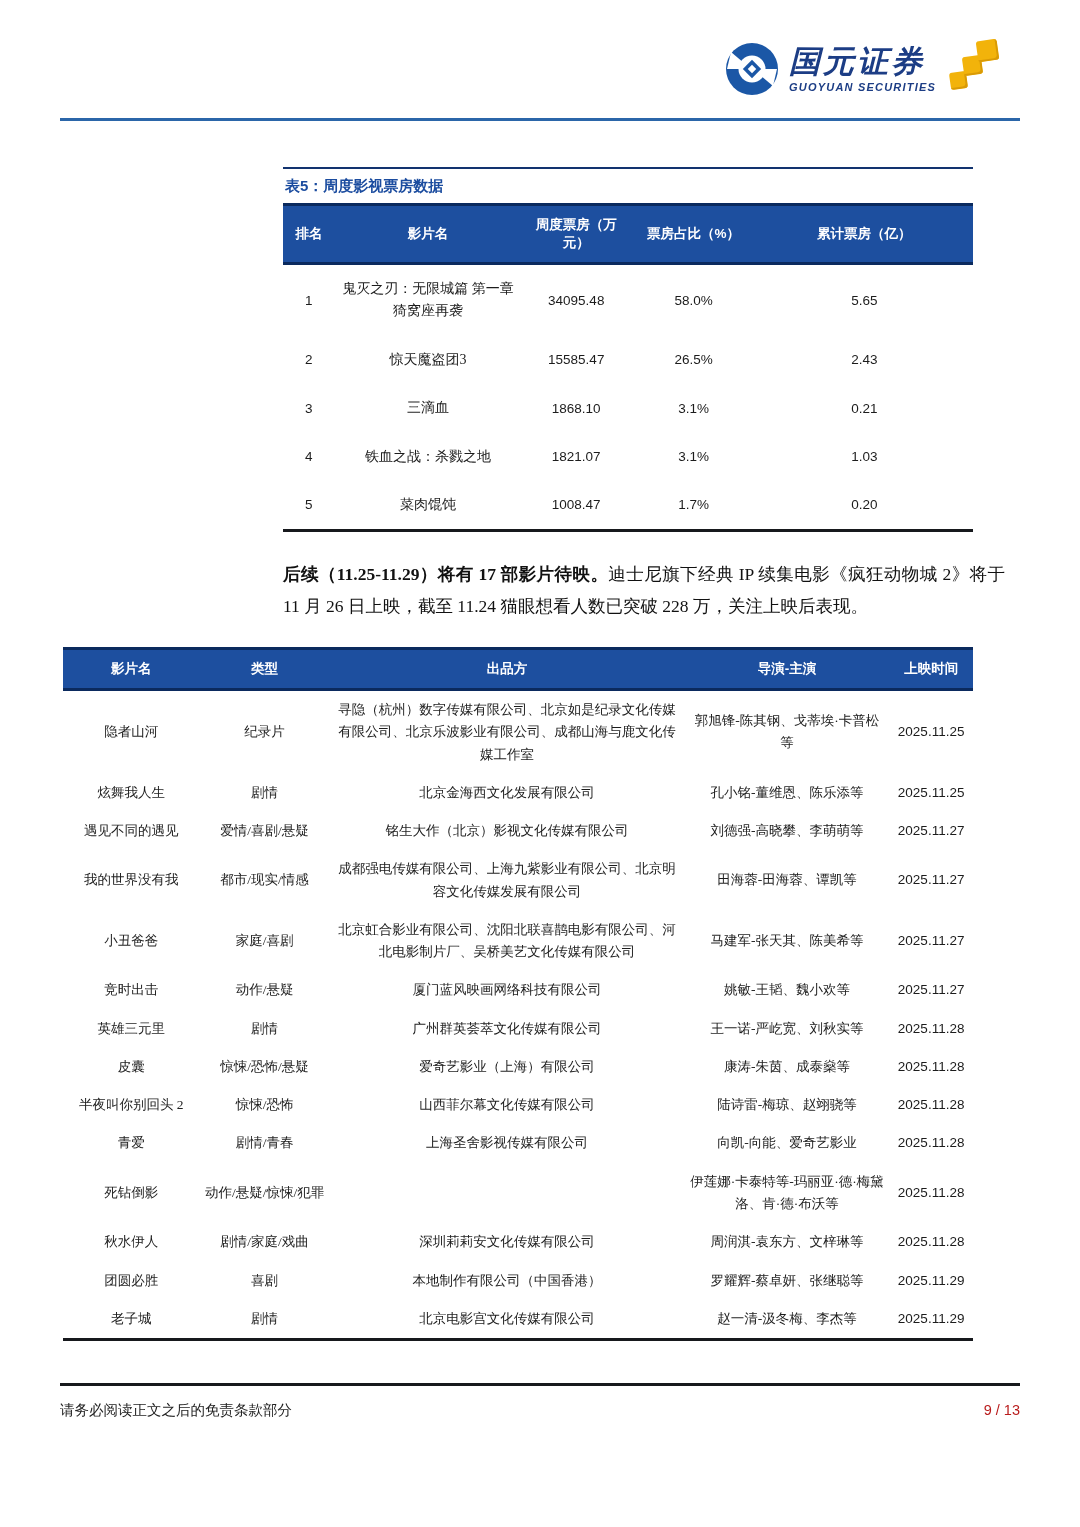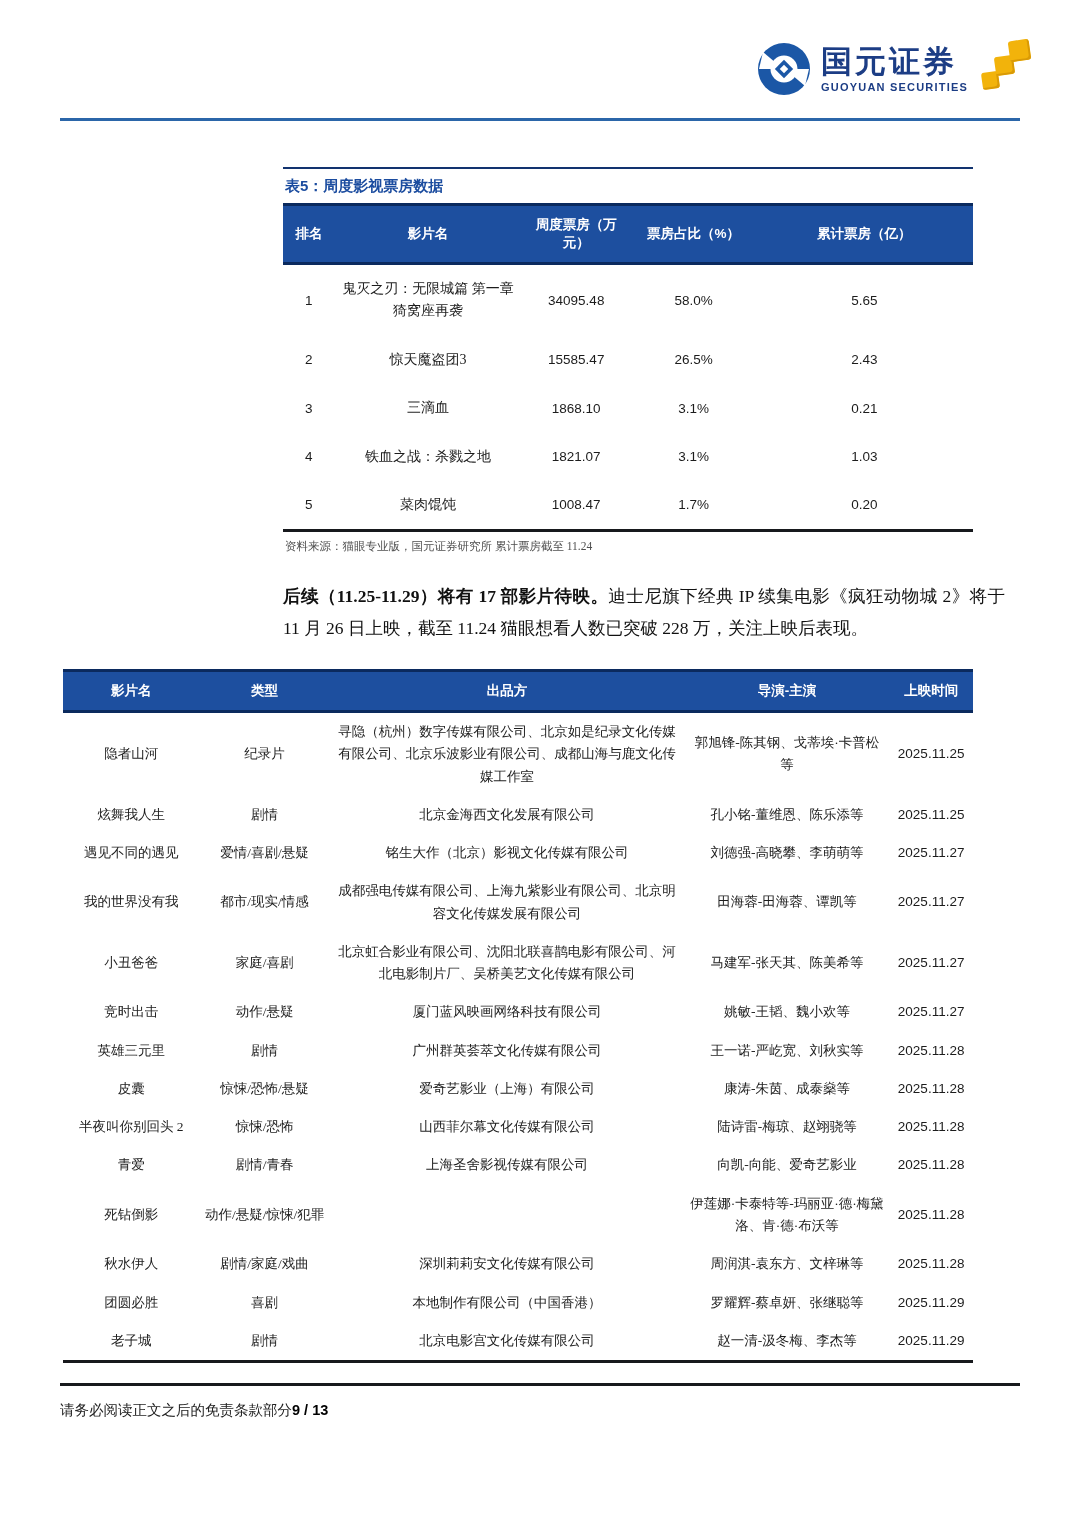--- a/index.html
+++ b/index.html
@@ -3,21 +3,21 @@
 <meta charset="utf-8">
 <style>
   html,body{margin:0;padding:0;}
   body{
     width:1080px;height:1527px;position:relative;overflow:hidden;
     background:#ffffff;color:#1a1a1a;
     font-family:"Liberation Serif",serif;
   }
   
   .hdr{padding-top:40px;}
-  .logo-row{display:flex;justify-content:flex-end;padding-right:48px;}
+  .logo-row{display:flex;justify-content:flex-end;padding-right:80px;font-style:italic;}
   .logo{display:flex;align-items:center;gap:10px;}
   .logo-icon{width:54px;height:54px;flex:0 0 auto;}
   .logo-text{display:flex;flex-direction:column;line-height:1;}
   .logo-cn{font-size:31px;font-weight:bold;color:#1c3d85;letter-spacing:3px;font-family:"Liberation Serif",serif;}
   .logo-en{font-size:11px;font-weight:bold;color:#1c3d85;letter-spacing:1.2px;margin-top:5px;font-family:"Liberation Sans",sans-serif;}
   .pixels{position:relative;width:52px;height:58px;margin-left:2px;}
   .px{position:absolute;background:#f2b30b;border-radius:3px;transform:rotate(-8deg);box-shadow:inset -2px -2px 0 #d99a06;}
   .px1{width:17px;height:17px;left:2px;top:32px;}
   .px2{width:19px;height:19px;left:15px;top:16px;}
   .px3{width:21px;height:21px;left:29px;top:0px;}
@@ -60,24 +60,24 @@
   #t6 col:nth-child(1){width:15%;}
   #t6 col:nth-child(2){width:14.3%;}
   #t6 col:nth-child(3){width:39%;}
   #t6 col:nth-child(4){width:22.5%;}
   #t6 col:nth-child(5){width:9.2%;}
   #t6 tbody td{font-size:13.5px;padding:8px 4px;line-height:1.65;}
   
   .footer{
     position:absolute;left:60px;top:1383px;width:960px;
     border-top:3px solid #17191c;padding-top:15px;
-    display:flex;justify-content:flex-start;align-items:baseline;
+    display:flex;justify-content:space-between;align-items:baseline;
   }
   .footer-left{font-size:14.5px;color:#222;}
-  .footer-right{font-family:"Liberation Sans",sans-serif;font-weight:bold;font-size:14.5px;color:#000000;}
+  .footer-right{font-family:"Liberation Sans",sans-serif;font-weight:normal;font-size:14.5px;color:#b91c1c;}
 </style>
 </head>
 <body>
 
 <div class="hdr">
   <div class="logo-row">
     <div class="logo">
       <span class="logo-icon">
         <svg viewBox="0 0 54 54" width="54" height="54">
           <circle cx="27" cy="27" r="26" fill="#1b57a6"></circle>
@@ -152,21 +152,20 @@
         </tr>
         <tr>
           <td class="num">5</td>
           <td>菜肉馄饨</td>
           <td class="num">1008.47</td>
           <td class="num">1.7%</td>
           <td class="num">0.20</td>
         </tr>
       </tbody>
     </table>
-  <div class="src">资料来源：猫眼专业版，国元证券研究所  累计票房截至 11.24</div>
 </section>
 
 <p class="para"><span class="lead">后续（11.25-11.29）将有 17 部影片待映。</span><span>迪士尼旗下经典 IP 续集电影《疯狂动物城 2》将于 11 月 26 日上映，截至 11.24 猫眼想看人数已突破 228 万，关注上映后表现。</span></p>
 
 <section class="t6-block">
   <table id="t6">
     <colgroup>
         <col>
         <col>
         <col>

